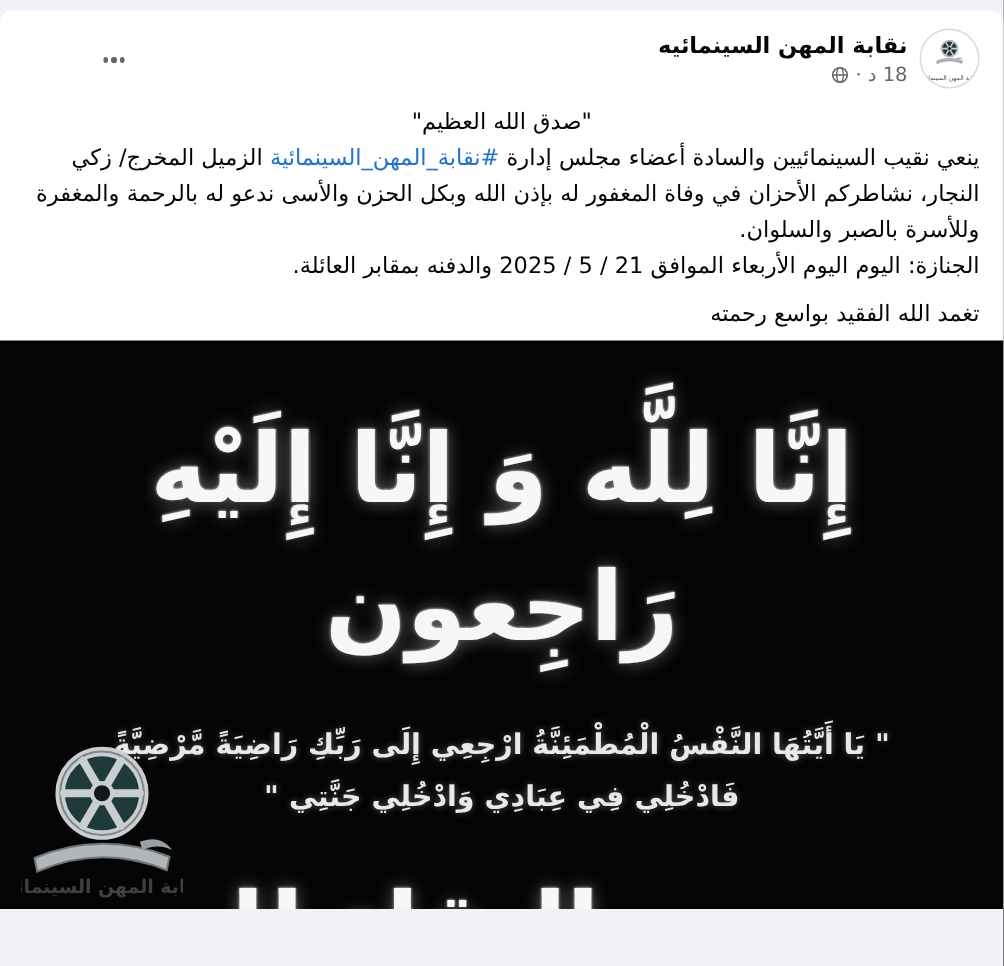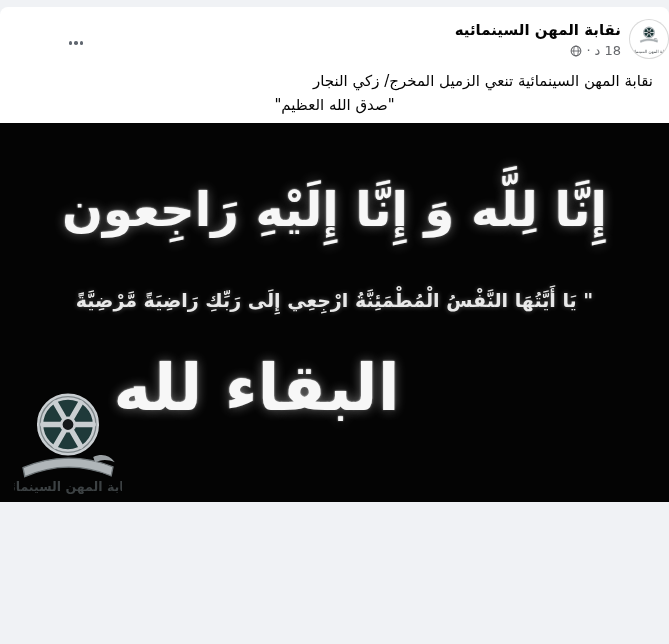--- a/index.html
+++ b/index.html
@@ -4,21 +4,21 @@
 <style>
   * { margin:0; padding:0; box-sizing:border-box; }
   html,body { background:#f0f2f5; font-family:"DejaVu Sans","Liberation Sans",sans-serif; }
   .page { width:669px; margin:0 auto; }
   .card {
     margin-top:7px; background:#ffffff; border-radius:8px 8px 0 0;
     direction:rtl; color:#050505;
   }
   
   .post-header {
-    display:flex; align-items:flex-end; padding:12px 0 8px 16px;margin-left:44px;
+    display:flex; align-items:center; padding:12px 16px 8px 16px;margin-left:44px;
   }
   .avatar {
     width:40px; height:40px; border-radius:50%; background:#fff;
     border:1px solid rgba(0,0,0,.15); overflow:hidden; flex:0 0 40px;
     display:flex; flex-direction:column; align-items:center; justify-content:center;
     cursor:pointer;
   }
   .head-meta { margin-right:8px; flex:1; }
   .page-name {
     font-size:15px; font-weight:bold; color:#050505; line-height:20px; cursor:pointer;
@@ -39,21 +39,21 @@
   .centered { text-align:center; }
   .hashtag { color:#216fdb; text-decoration:none; cursor:pointer; }
   .closing-line { margin-top:8px !important; }
   
   .photo {
     position:relative; height:379px; background:#040404; overflow:hidden;
     direction:rtl; cursor:pointer;
   }
   .photo-headline {
     margin-top:40px; text-align:center; color:#f7f7f7; font-weight:bold;
-    font-size:48px; line-height:92px; letter-spacing:1px;
+    font-size:64px; line-height:92px; letter-spacing:1px;
     text-shadow:0 0 12px rgba(255,255,255,.38), 0 2px 2px rgba(0,0,0,.9), 0 0 2px #fff;
   }
   .photo-verse {
     margin-top:28px; text-align:center; color:#e9e9e9; font-weight:bold;
     font-size:19px; line-height:35px;
     text-shadow:0 0 5px rgba(255,255,255,.35), 0 1px 1px #000;
   }
   .photo-baqaa {
     margin-top:24px; text-align:center; color:#f7f7f7; font-weight:bold;
     font-size:64px; line-height:92px; transform:translateX(-78px);
@@ -107,28 +107,31 @@
         </div>
       </div>
       <button class="more-btn" aria-label="more">
         <span class="dot"></span>
         <span class="dot"></span>
         <span class="dot"></span>
       </button>
     </div>
 
     <div class="post-body">
-      <p>نقابة المهن السينمائية تنعي الزميل المخرج/ زكي النجار</p>
       <p class="centered">"صدق الله العظيم"</p>
+      <p><span>ينعي نقيب السينمائيين والسادة أعضاء مجلس إدارة </span><a class="hashtag">#نقابة_المهن_السينمائية</a><span> الزميل المخرج/ زكي النجار، نشاطركم الأحزان في وفاة المغفور له بإذن الله وبكل الحزن والأسى ندعو له بالرحمة والمغفرة وللأسرة بالصبر والسلوان.</span></p>
+      <p>الجنازة: اليوم اليوم الأربعاء الموافق 21 / 5 / 2025  والدفنه بمقابر العائلة.</p>
+      <p class="closing-line">تغمد الله الفقيد بواسع رحمته</p>
     </div>
 
     <div class="photo">
       <div class="photo-headline">إِنَّا لِلَّه وَ إِنَّا إِلَيْهِ رَاجِعون</div>
       <div class="photo-verse">
         <div>" يَا أَيَّتُهَا النَّفْسُ الْمُطْمَئِنَّةُ ارْجِعِي إِلَى رَبِّكِ رَاضِيَةً مَّرْضِيَّةً</div>
+        <div>فَادْخُلِي فِي عِبَادِي وَادْخُلِي جَنَّتِي "</div>
       </div>
       <div class="photo-baqaa">البقاء لله</div>
       <svg class="photo-logo" viewBox="0 0 120 130">
         <use href="#reel-symbol"></use>
         <text x="60" y="124" font-size="14" fill="#3c4143" text-anchor="middle" font-weight="bold">نقابة المهن السينمائية</text>
       </svg>
     </div>
 
   </div>
 </div>

